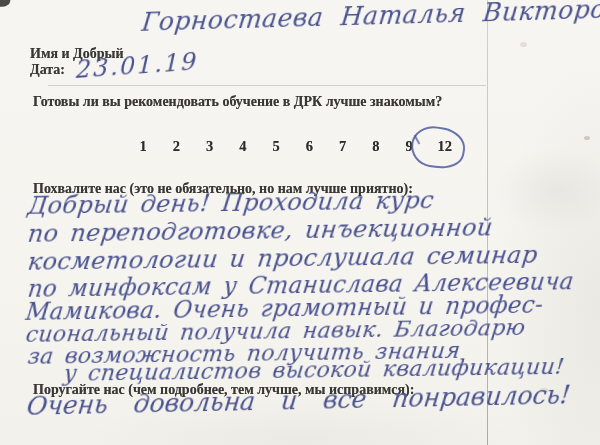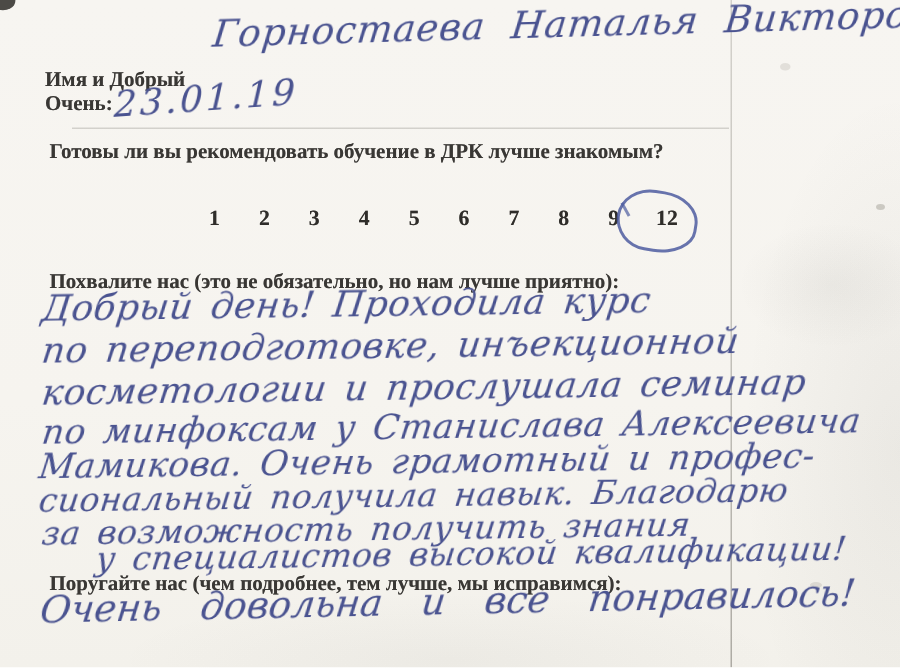--- a/index.html
+++ b/index.html
@@ -82,21 +82,21 @@
 
   <div class="corner-mark"></div>
   <div class="fold-line"></div>
   <div class="speck s1"></div>
   <div class="speck s2"></div>
   <div class="speck s3"></div>
 
   <div class="hw hw-name">Горностаева Наталья Викторовна</div>
 
   <div class="print" style="left:30px;top:45px;">Имя и Добрый</div>
-  <div class="print" style="left:30px;top:61px;">Очень:</div>
+  <div class="print" style="left:30px;top:61px;">Дата:</div>
   <div class="hw hw-date">23.01.19</div>
   <div class="date-underline"></div>
 
   <div class="print" style="left:33px;top:93px;">Готовы ли вы рекомендовать обучение в ДРК лучше знакомым?</div>
 
   <div class="scale-row">
     <span class="scale-num">1</span>
     <span class="scale-num">2</span>
     <span class="scale-num">3</span>
     <span class="scale-num">4</span>

